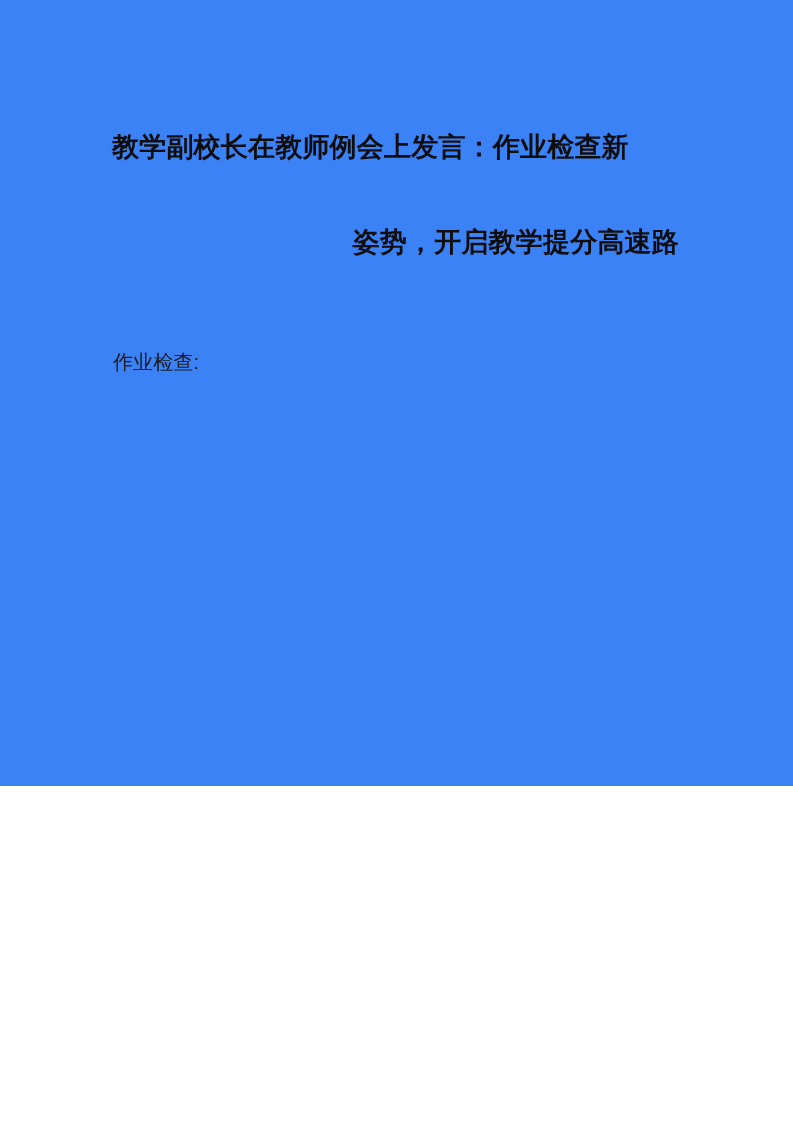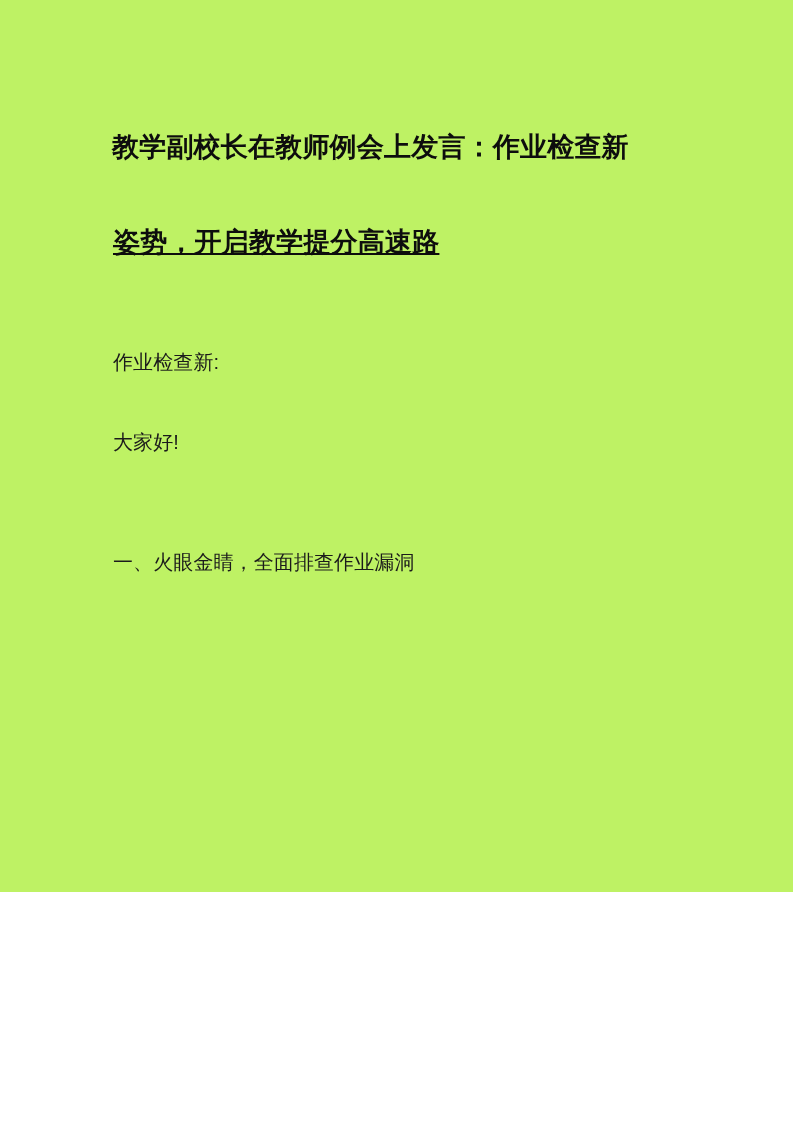--- a/index.html
+++ b/index.html
@@ -10,22 +10,22 @@
   }
   body {
     font-family: "Liberation Sans", "DejaVu Sans", sans-serif;
     color: #111111;
     -webkit-font-smoothing: antialiased;
   }
 
   .page {
     position: relative;
     width: 793px;
-    height: 892px;
-    background: #bef264;
+    height: 786px;
+    background: #3b82f6;
     overflow: hidden;
     box-sizing: border-box;
   }
 
   .doc-body {
     position: absolute;
     left: 113px;
     top: 0;
     width: 566px;
   }
@@ -44,22 +44,21 @@
   }
   .doc-title .title-line {
     display: block;
     white-space: nowrap;
   }
   .doc-title .title-line-1 {
     text-align: left;
     margin-left: -1px;
   }
   .doc-title .title-line-2 {
-    text-align: left;
-    text-decoration: underline;
+    text-align: right;
   }
 
   
   .block {
     margin: 0;
     padding: 0;
     font-size: 20px;
     font-weight: 400;
     line-height: 40px;
     color: #1b1b1b;
@@ -90,31 +89,29 @@
 
   <div class="doc-body">
 
     <h1 class="doc-title">
       <span class="title-line title-line-1">教学副校长在教师例会上发言：作业检查新</span>
       <span class="title-line title-line-2">姿势，开启教学提分高速路</span>
     </h1>
 
     <div class="spacer-salutation"></div>
 
-    <p class="block nowrap">作业检查新:</p>
-
-    <div class="spacer-para"></div>
-
-    <p class="block nowrap">大家好!</p>
+    <p class="block nowrap">作业检查:</p>
 
     <div class="spacer-para"></div>
 
 
     <div class="spacer-para"></div>
 
-    <p class="block heading">一、火眼金睛，全面排查作业漏洞</p>
+
+    <div class="spacer-para"></div>
+
 
     <div class="spacer-para"></div>
 
 
   </div>
 
 </div>
 
 </body></html>

